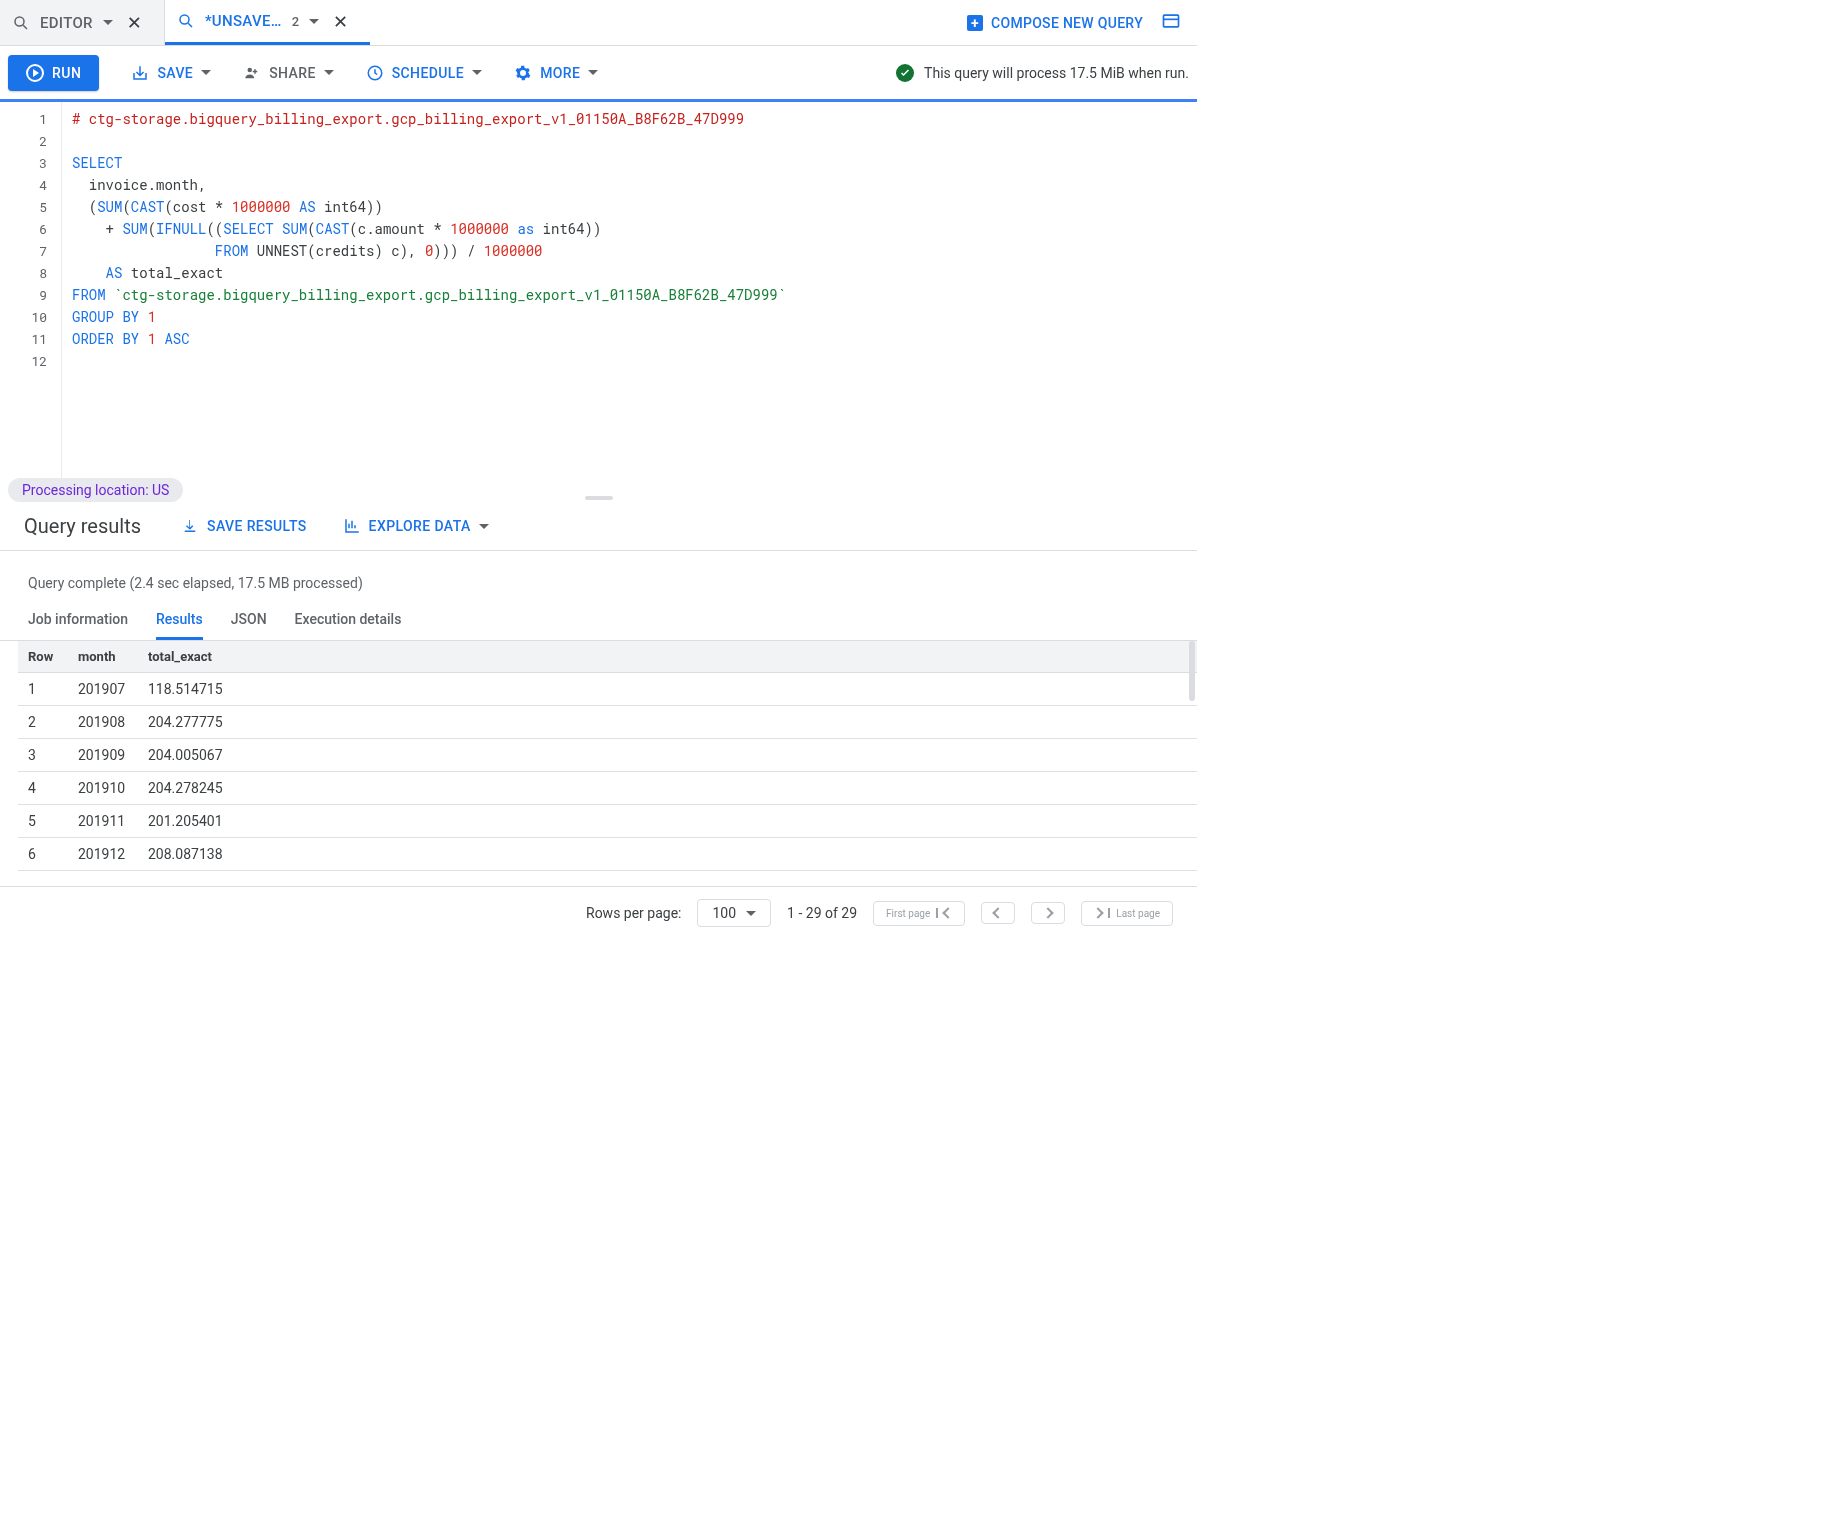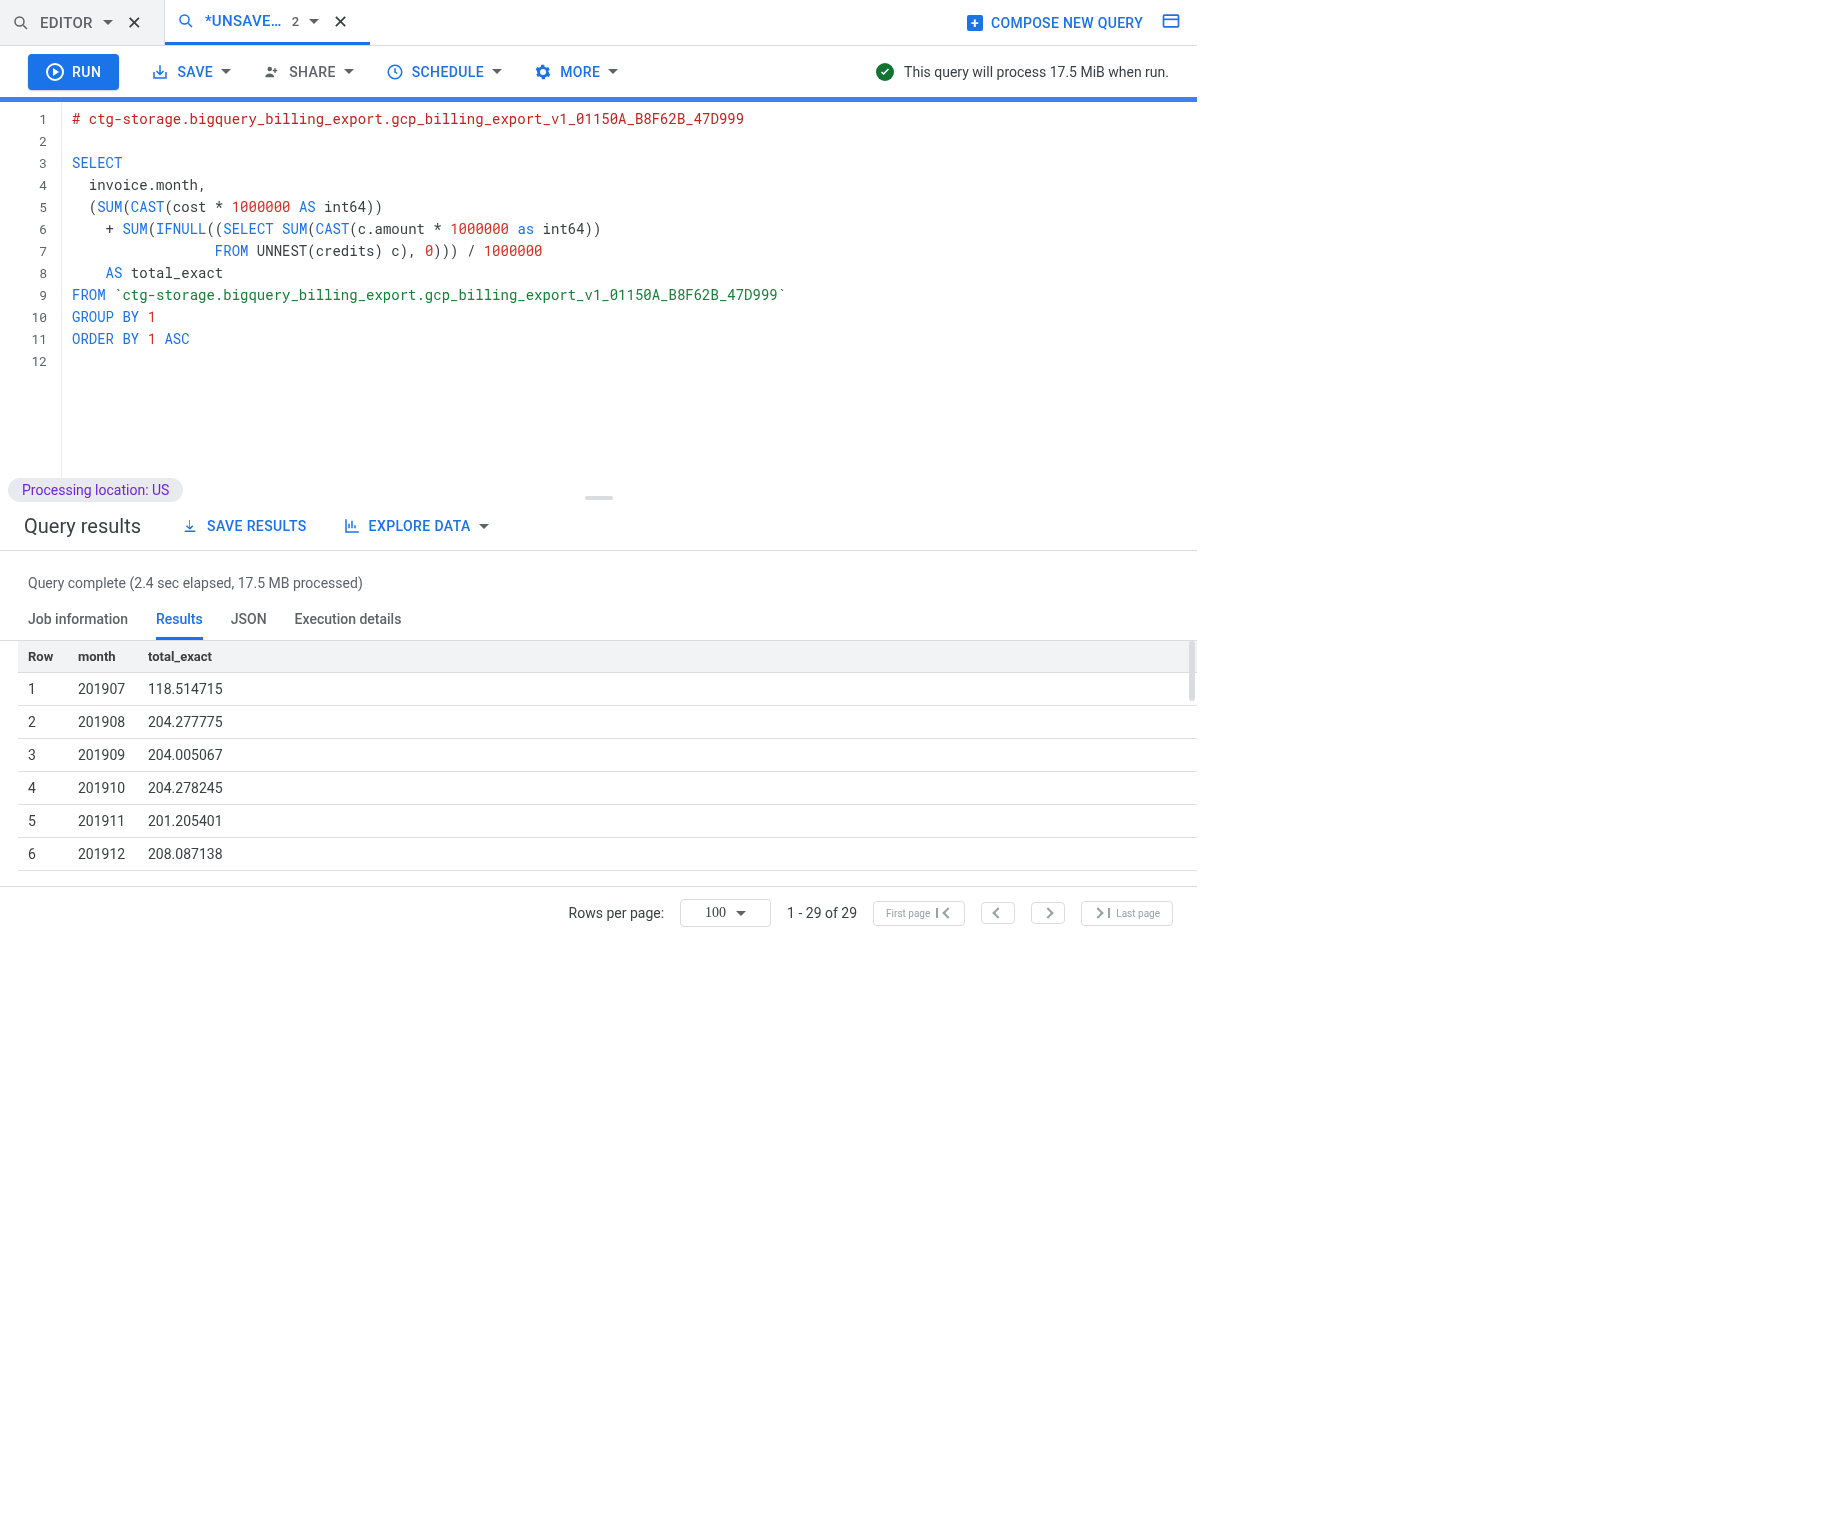--- a/index.html
+++ b/index.html
@@ -70,22 +70,22 @@
   border-radius: 2px;
   display: flex; align-items: center; justify-content: center;
   color: #fff; font-size: 14px; font-weight: bold;
 }
 
 
 .toolbar {
   display: flex;
   align-items: center;
   height: 56px;
-  padding: 0 28px;
-  border-bottom: 5px solid #3b82f6;
+  padding: 0 8px;
+  border-bottom: 3px solid #3b82f6;
   gap: 32px;
 }
 .run-btn {
   background: #1a73e8; color: #fff;
   border-radius: 4px; padding: 9px 18px;
   display: flex; align-items: center; gap: 8px;
   font-weight: 500; font-size: 14px; letter-spacing: 0.5px;
   box-shadow: 0 1px 2px rgba(0,0,0,0.2);
 }
 .play-circle {
@@ -231,25 +231,24 @@
   align-items: center;
   justify-content: flex-end;
   padding: 12px 24px;
   gap: 16px;
   border-top: 1px solid #dadce0;
   background: #fff;
 }
 .page-label { font-size: 14px; color: #3c4043; }
 .rows-select {
   border: 1px solid #dadce0;
-  padding: 5px 24px;
+  padding: 5px 14px;
   border-radius: 4px;
   display: flex; align-items: center; gap: 10px;
   font-size: 14px;
-  font-family: Liberation Serif, serif;
 }
 .page-btn {
   border: 1px solid #dadce0;
   border-radius: 4px;
   padding: 6px 12px;
   color: #9aa0a6;
   font-size: 10px;
   display: flex; align-items: center; gap: 6px;
 }
 .chev {

